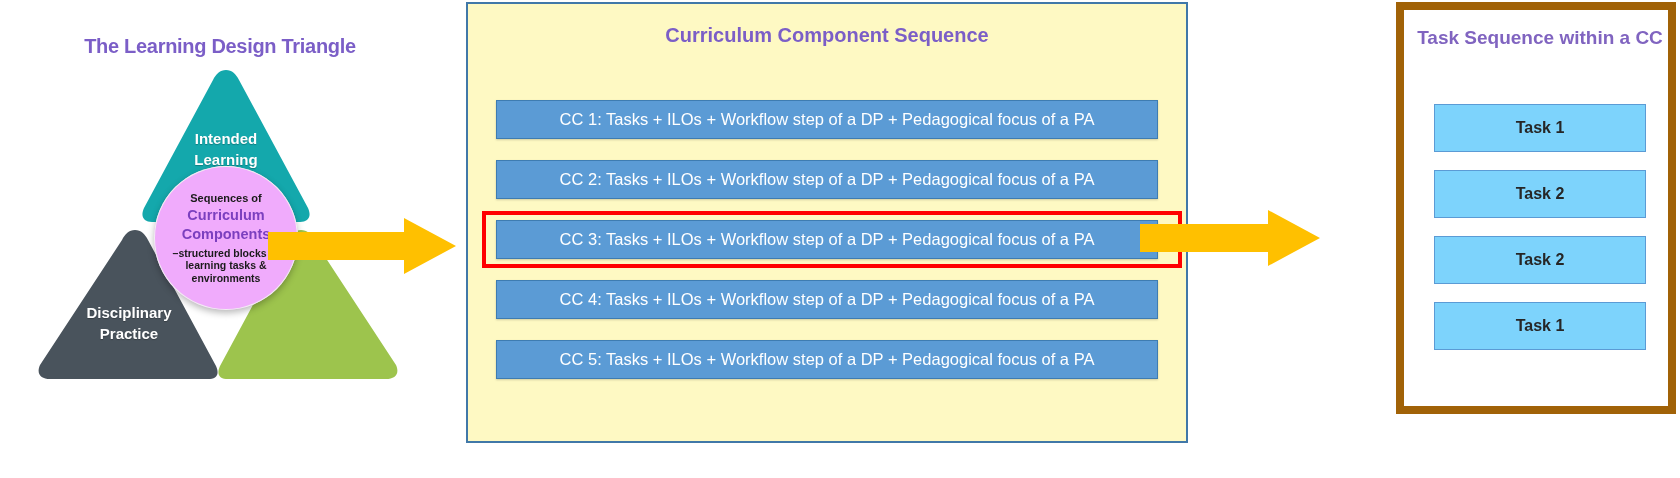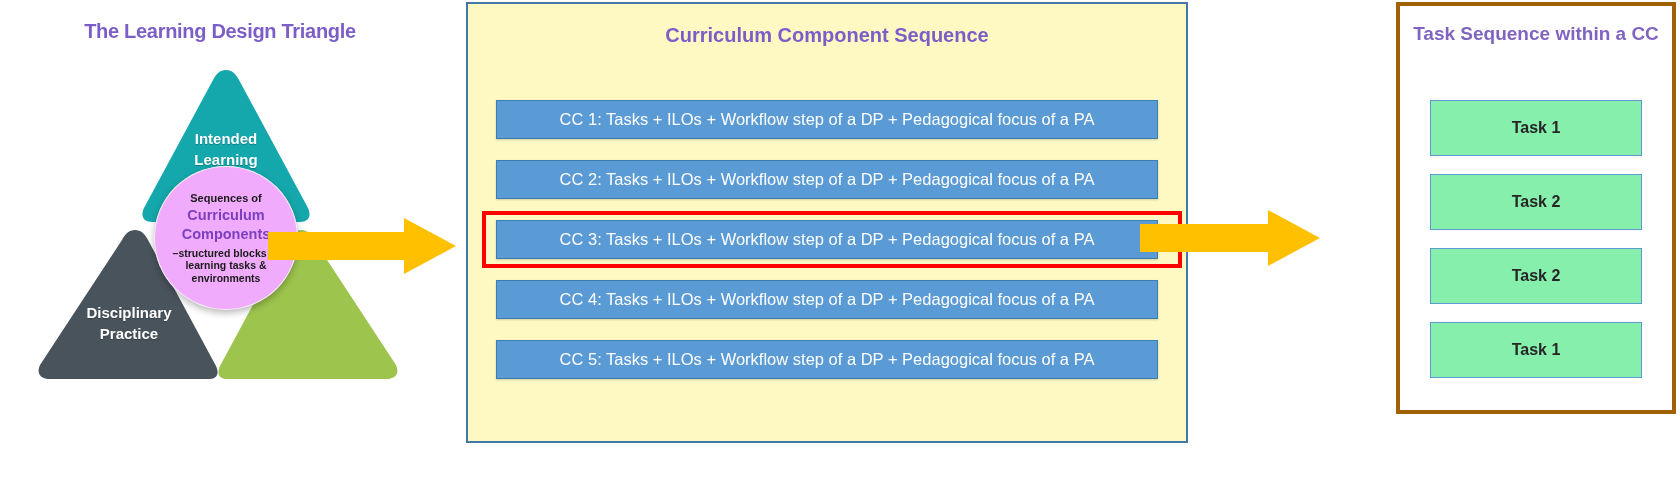--- a/index.html
+++ b/index.html
@@ -16,21 +16,21 @@
   }
 
   
   #left-panel {
     position: absolute;
     left: 0; top: 0;
     width: 460px; height: 478px;
   }
   #triangle-title {
     position: absolute;
-    left: 0; top: 20px;
+    left: 0; top: 35px;
     width: 440px;
     text-align: center;
     font-size: 20px;
     font-weight: bold;
     color: #7B5EC7;
     letter-spacing: -0.3px;
   }
   #triangle-stage {
     position: absolute;
     left: 36px; top: 68px;
@@ -162,42 +162,42 @@
     z-index: 7;
     pointer-events: none;
     background: transparent;
   }
 
   
   #right-panel {
     position: absolute;
     left: 1396px; top: 2px;
     width: 280px; height: 412px;
-    border: 4px solid #a16207;
+    border: 8px solid #a16207;
     background: #ffffff;
     box-sizing: border-box;
   }
   #right-title {
     position: absolute;
     left: 10px; top: 16px;
     width: 252px;
     text-align: center;
     font-size: 19px;
     font-weight: bold;
     color: #8064C0;
     line-height: 1.3;
   }
   #task-list {
     position: absolute;
     left: 30px; top: 94px;
     width: 212px;
   }
   .task-box {
-    height: 56px;
-    background: #86efac;
+    height: 48px;
+    background: #7dd3fc;
     border: 1px solid #5B9BD5;
     box-sizing: border-box;
     display: flex;
     align-items: center;
     justify-content: center;
     font-size: 16px;
     font-weight: bold;
     color: #262626;
     margin-bottom: 18px;
   }

